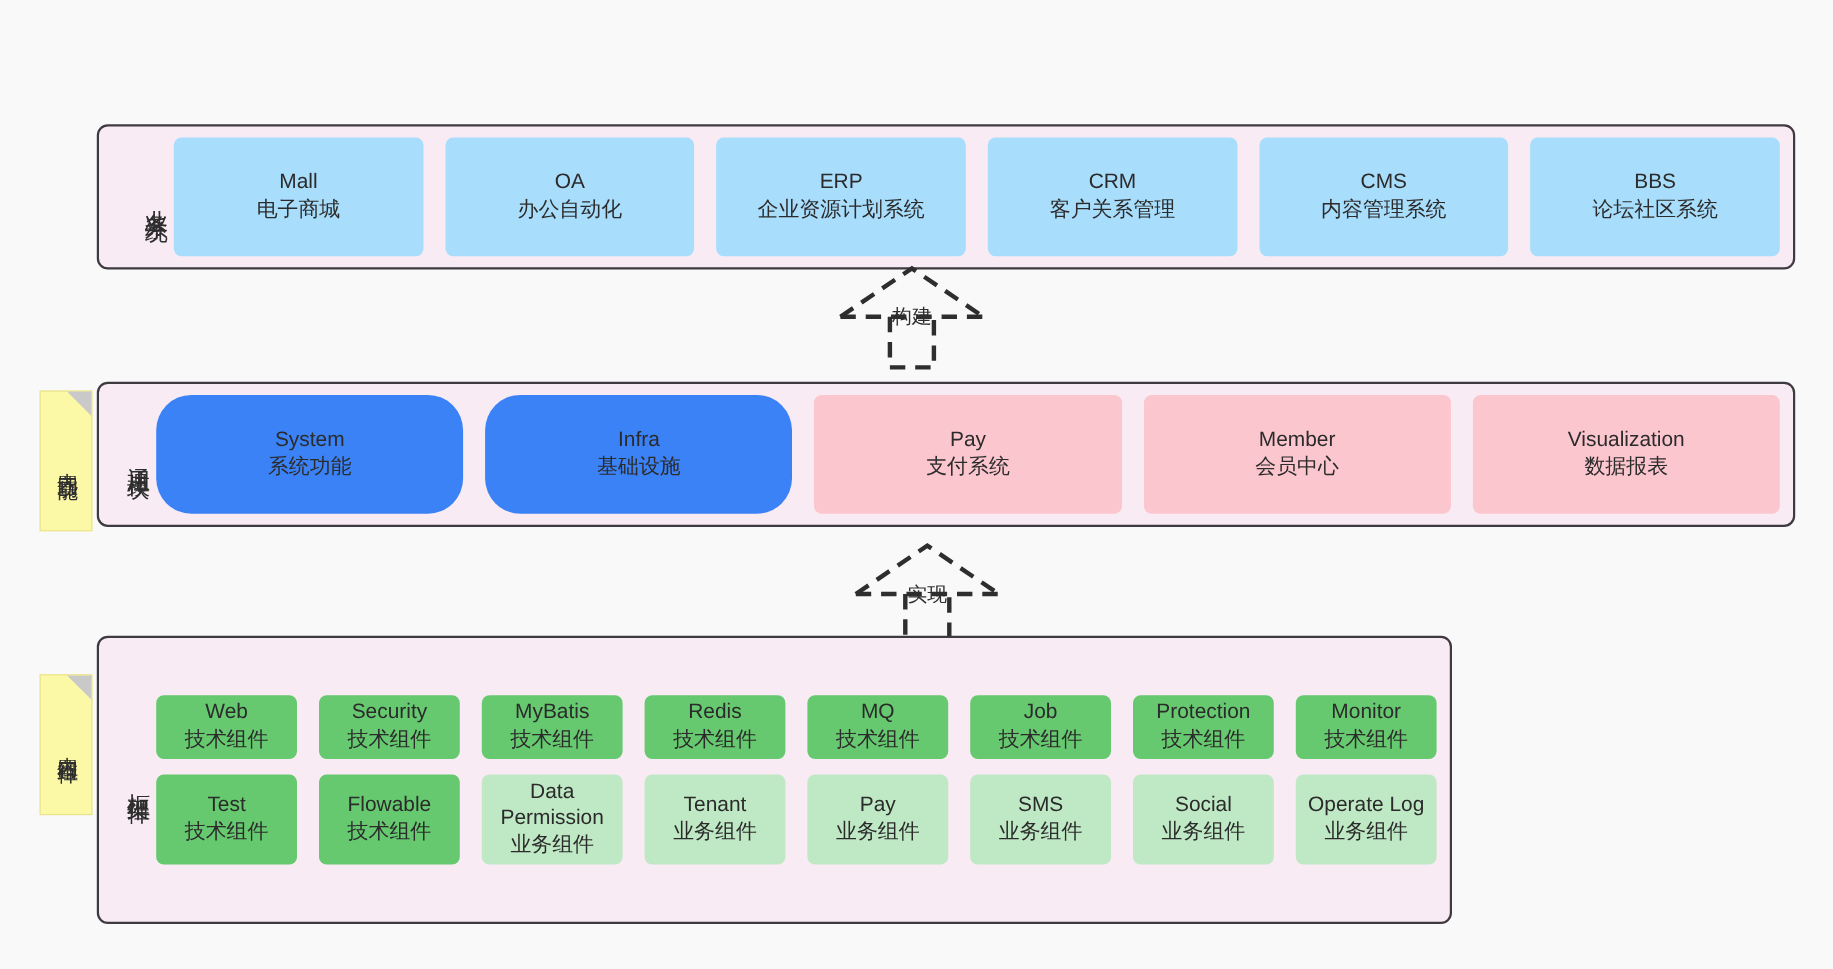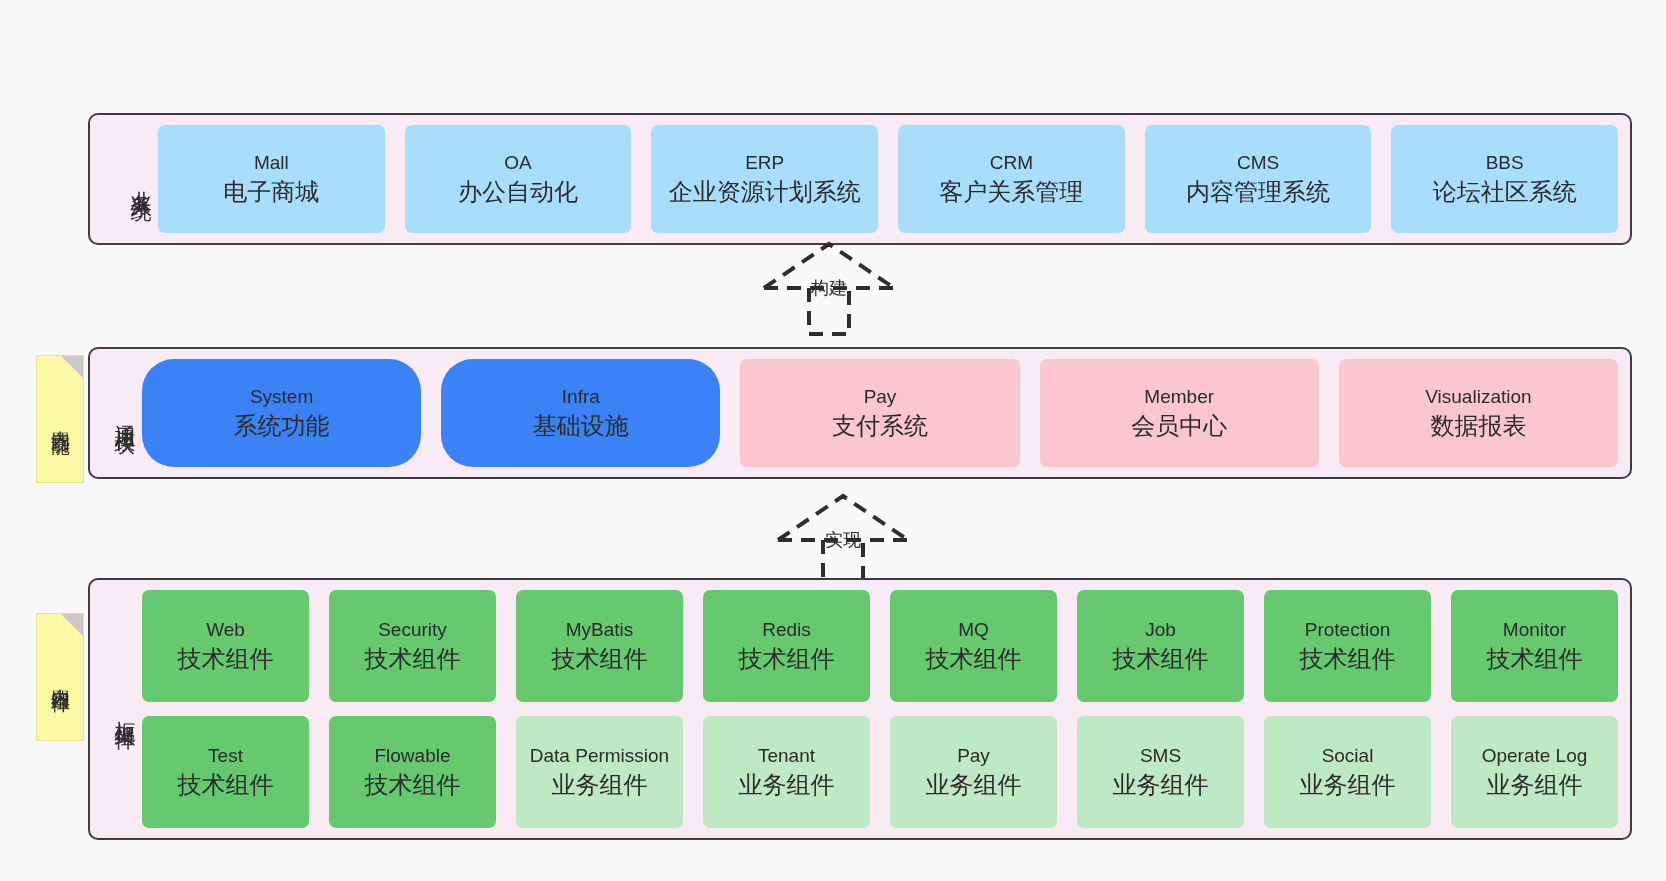--- a/index.html
+++ b/index.html
@@ -67,21 +67,21 @@
     display: flex;
     flex-direction: column;
     align-items: center;
     justify-content: center;
     line-height: 1.3;
     text-align: center;
     color: #2b2b2b;
     padding: 4px 6px;
   }
   .card .c-title { font-size: 19px; }
-  .card .c-sub   { font-size: 24px; }
+  .card .c-sub   { font-size: 19px; }
 
   .c-blue        { background: #a8ddfc; }
   .c-red         { background: #3b82f6; border-radius: 32px; }
   .c-pink        { background: #fbc6cd; }
   .c-green       { background: #66c96f; }
   .c-lightgreen  { background: #bfe8c4; }
 
   
   .sticky {
     position: absolute;
@@ -218,21 +218,21 @@
       <path d="M 55 48 L 55 94 L 95 94 L 95 48" fill="none" stroke="#2e2e2e" stroke-width="4" stroke-dasharray="14,9" stroke-linecap="butt"></path>
     </svg>
     <span class="arrow-label">实现</span>
   </div>
 
   <div class="sticky" id="sticky-2" style="left:36px; top:613px; height:128px;">
     <span class="fold"></span>
     <span class="sticky-text">内置组件</span>
   </div>
 
-  <div class="layer" id="layer-2" style="left:88px; top:578px; width:1544px; height:262px;">
+  <div class="layer" id="layer-2" style="left:88px; top:578px; width:1232px; height:262px;align-items:center;">
     <div class="layer-label">框架组件</div>
     <div class="layer-body">
 
       <div class="row">
         <div class="card c-green">
           <span class="c-title">Web</span>
           <span class="c-sub">技术组件</span>
         </div>
         <div class="card c-green">
           <span class="c-title">Security</span>

